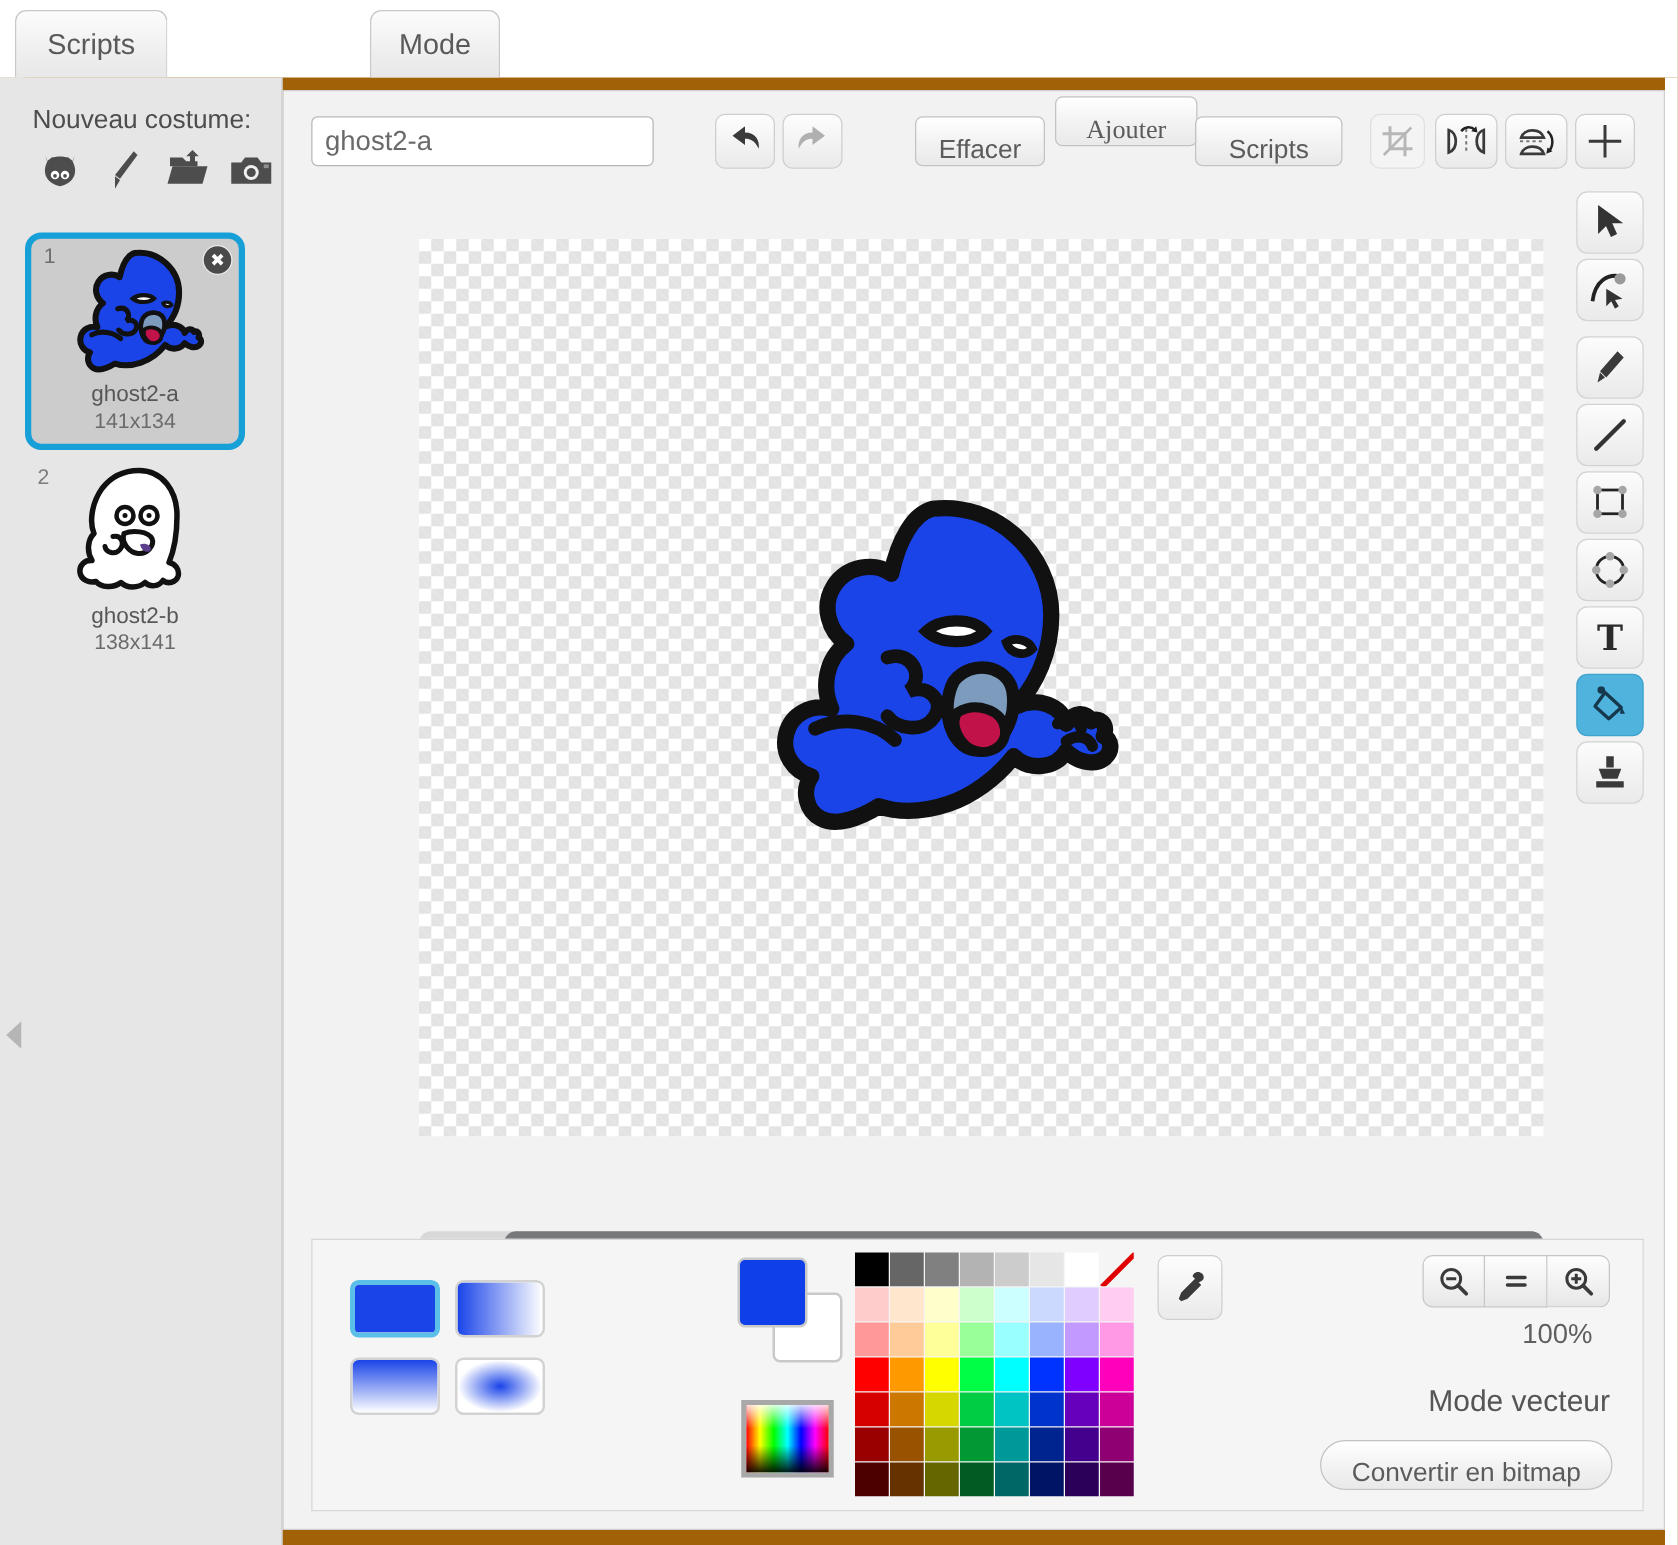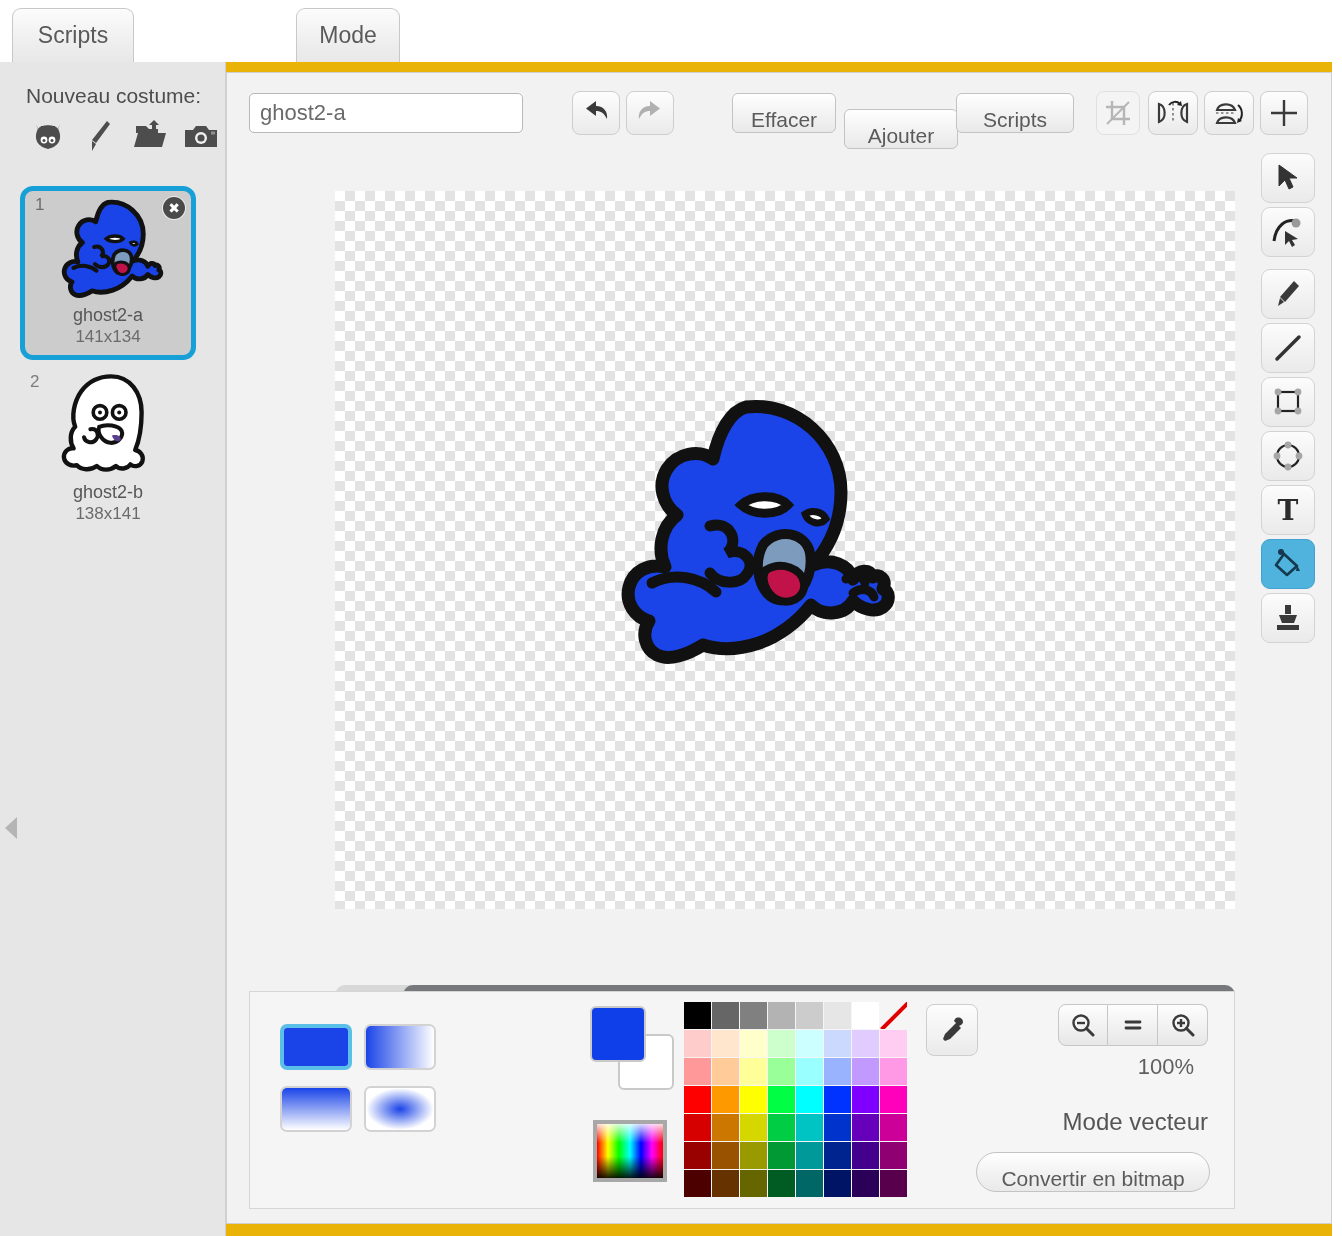--- a/index.html
+++ b/index.html
@@ -6,21 +6,21 @@
   html, body {
     margin: 0; padding: 0;
     width: 1342px; height: 1236px;
     background: #ffffff;
     font-family: "Liberation Sans", sans-serif;
     overflow: hidden;
   }
   #root {
     position: relative;
     width: 1342px; height: 1236px;
-    background: #eab308;
+    background: #a16207;
   }
 
   
   .tabbar {
     position: absolute; left: 0; top: 0;
     width: 1342px; height: 62px;
     background: #ffffff;
   }
   .tab {
     position: absolute; top: 8px;
@@ -144,21 +144,21 @@
     border: 1px solid #cecece; border-radius: 8px;
     background: linear-gradient(to bottom, #fdfdfd 0%, #f2f2f2 60%, #eaeaea 100%);
     display: flex; align-items: center; justify-content: center;
     cursor: pointer;
   }
   .icon-btn.flat { border-color: #e0e0e0; background: #f4f4f4; }
 
   #undo-btn { position: absolute; left: 345px; top: 18px; width: 48px; height: 44px; }
   #redo-btn { position: absolute; left: 399px; top: 18px; width: 48px; height: 44px; }
   #clear-btn  { position: absolute; left: 505px;  top: 20px; width: 104px; height: 40px; }
-  #add-btn    { position: absolute; left: 617px;  top: 36px; width: 114px; height: 40px; }
+  #add-btn    { position: absolute; left: 617px;  top: 4px; width: 114px; height: 40px; font-family: Liberation Serif, serif; }
   #import-btn { position: absolute; left: 729px;  top: 20px; width: 118px; height: 40px; }
   #crop-btn       { position: absolute; left: 869px; top: 18px; width: 44px; height: 44px; }
   #fliph-btn      { position: absolute; left: 921px; top: 18px; width: 50px; height: 44px; }
   #flipv-btn      { position: absolute; left: 977px; top: 18px; width: 50px; height: 44px; }
   #setcenter-btn  { position: absolute; left: 1033px; top: 18px; width: 48px; height: 44px; }
 
   
   .canvas-wrap {
     position: absolute; left: 108px; top: 118px;
     width: 900px; height: 718px;
@@ -192,21 +192,21 @@
     background: linear-gradient(to bottom, #fcfcfc 0%, #f1f1f1 60%, #eaeaea 100%);
     display: flex; align-items: center; justify-content: center;
     cursor: pointer;
   }
   .tool.active { background: #4fb3de; border-color: #3fa3ce; }
   .tool.gap { margin-top: 12px; }
 
   
   .colorpanel {
     position: absolute; left: 22px; bottom: 14px;
-    width: 986px; height: 218px;
+    width: 1066px; height: 218px;
     background: #f5f5f5;
     border: 1px solid #d6d6d6;
   }
   .fillstyles { position: absolute; left: 30px; top: 32px; }
   .fill-sw {
     position: absolute; width: 72px; height: 46px;
     border: 2px solid #d2d2d2; border-radius: 7px;
     background: #fff; cursor: pointer; overflow: hidden;
   }
   .fill-sw.sel { border: 4px solid #5bc0e8; }

